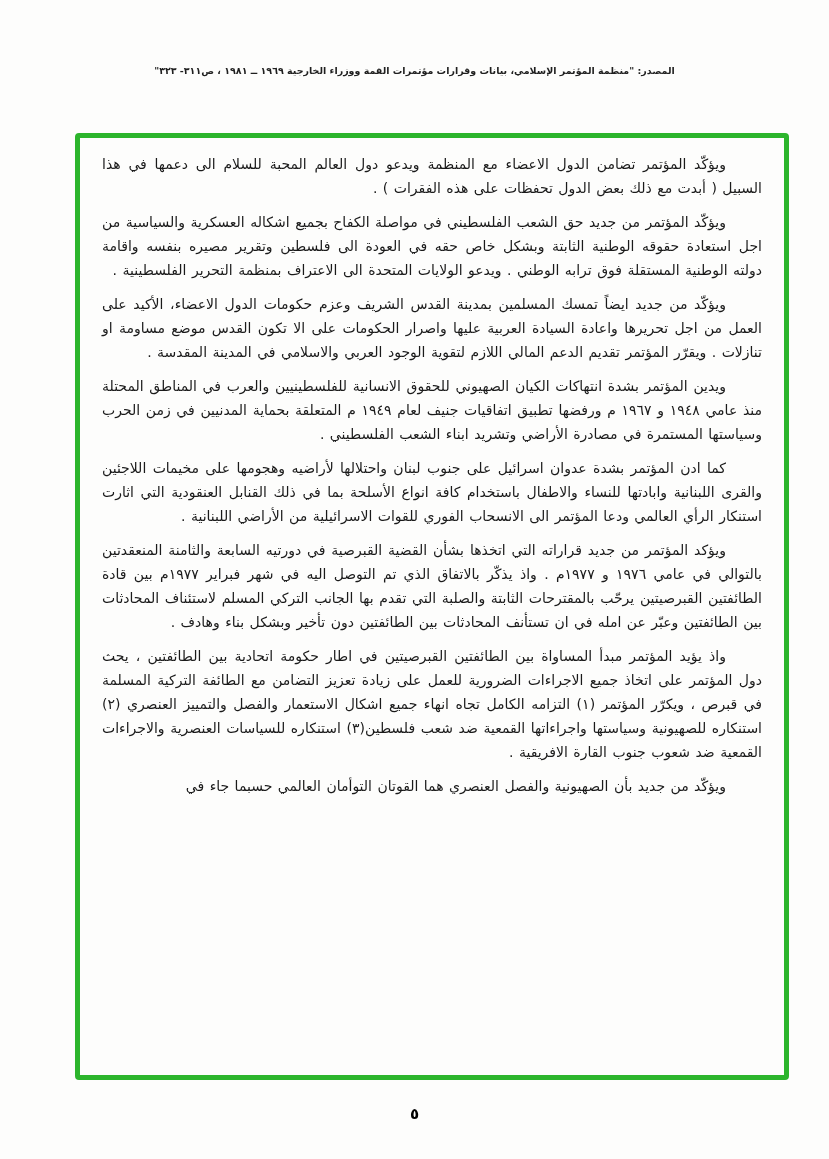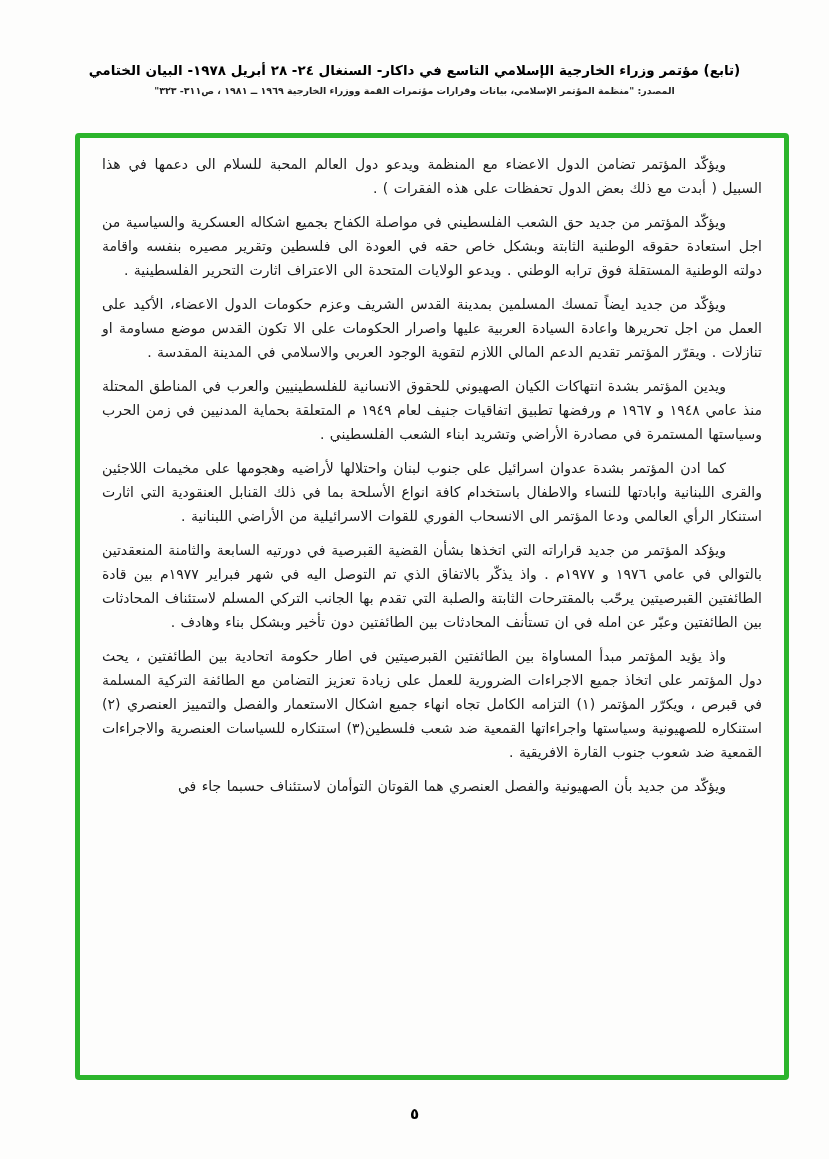--- a/index.html
+++ b/index.html
@@ -71,32 +71,31 @@
     font-weight: bold;
     color: #000;
   }
 </style>
 </head>
 <body>
 
 <div class="page">
 
   <div class="doc-header">
-    <div class="title">(تابع)  مؤتمر وزراء الخارجية الإسلامي التاسع في داكار- السنغال ٢٤- ٢٨ أبريل ١٩٧٨- البيان الختامي</div>
     <div class="source">المصدر: "منظمة المؤتمر الإسلامي، بيانات وقرارات مؤتمرات القمة ووزراء الخارجية ١٩٦٩ ــ ١٩٨١ ، ص٣١١- ٣٢٣"</div>
   </div>
 
   <div class="highlight-box">
     <div class="body-text">
       <p>ويؤكّد المؤتمر تضامن الدول الاعضاء مع المنظمة ويدعو دول العالم المحبة للسلام الى دعمها في هذا السبيل ( أبدت مع ذلك بعض الدول تحفظات على هذه الفقرات ) .</p>
-      <p>ويؤكّد المؤتمر من جديد حق الشعب الفلسطيني في مواصلة الكفاح بجميع اشكاله العسكرية والسياسية من اجل استعادة حقوقه الوطنية الثابتة وبشكل خاص حقه في العودة الى فلسطين وتقرير مصيره بنفسه واقامة دولته الوطنية المستقلة فوق ترابه الوطني .  ويدعو الولايات المتحدة الى الاعتراف اثارت التحرير الفلسطينية .</p>
+      <p>ويؤكّد المؤتمر من جديد حق الشعب الفلسطيني في مواصلة الكفاح بجميع اشكاله العسكرية والسياسية من اجل استعادة حقوقه الوطنية الثابتة وبشكل خاص حقه في العودة الى فلسطين وتقرير مصيره بنفسه واقامة دولته الوطنية المستقلة فوق ترابه الوطني .  ويدعو الولايات المتحدة الى الاعتراف بمنظمة التحرير الفلسطينية .</p>
       <p>ويؤكّد من جديد ايضاً تمسك المسلمين بمدينة القدس الشريف وعزم حكومات الدول الاعضاء، الأكيد على العمل من اجل تحريرها واعادة السيادة العربية عليها واصرار الحكومات على الا تكون القدس موضع مساومة او تنازلات .  ويقرّر المؤتمر تقديم الدعم المالي اللازم لتقوية الوجود العربي والاسلامي في المدينة المقدسة .</p>
       <p>ويدين المؤتمر بشدة انتهاكات الكيان الصهيوني للحقوق الانسانية للفلسطينيين والعرب في المناطق المحتلة منذ عامي ١٩٤٨ و ١٩٦٧ م ورفضها تطبيق اتفاقيات جنيف لعام ١٩٤٩ م المتعلقة بحماية المدنيين في زمن الحرب وسياستها المستمرة في مصادرة الأراضي وتشريد ابناء الشعب الفلسطيني .</p>
       <p>كما ادن المؤتمر بشدة عدوان اسرائيل على جنوب لبنان واحتلالها لأراضيه وهجومها على مخيمات اللاجئين والقرى اللبنانية وابادتها للنساء والاطفال باستخدام كافة انواع الأسلحة بما في ذلك القنابل العنقودية التي اثارت استنكار الرأي العالمي ودعا المؤتمر الى الانسحاب الفوري للقوات الاسرائيلية من الأراضي اللبنانية .</p>
       <p>ويؤكد المؤتمر من جديد قراراته التي اتخذها بشأن القضية القبرصية في دورتيه السابعة والثامنة المنعقدتين بالتوالي في عامي ١٩٧٦ و ١٩٧٧م .  واذ يذكّر بالاتفاق الذي تم التوصل اليه في شهر فبراير ١٩٧٧م بين قادة الطائفتين القبرصيتين يرحّب بالمقترحات الثابتة والصلبة التي تقدم بها الجانب التركي المسلم لاستئناف المحادثات بين الطائفتين وعبّر عن امله في ان تستأنف المحادثات بين الطائفتين دون تأخير وبشكل بناء وهادف .</p>
       <p>واذ يؤيد المؤتمر مبدأ المساواة بين الطائفتين القبرصيتين في اطار حكومة اتحادية بين الطائفتين ،  يحث دول المؤتمر على اتخاذ جميع الاجراءات الضرورية للعمل على زيادة تعزيز التضامن مع الطائفة التركية المسلمة في قبرص ، ويكرّر المؤتمر (١) التزامه الكامل تجاه انهاء جميع اشكال الاستعمار والفصل والتمييز العنصري (٢) استنكاره للصهيونية وسياستها واجراءاتها القمعية ضد شعب فلسطين(٣) استنكاره للسياسات العنصرية والاجراءات القمعية ضد شعوب جنوب القارة الافريقية .</p>
-      <p>ويؤكّد من جديد بأن الصهيونية والفصل العنصري هما القوتان التوأمان لاستئناف حسبما جاء في</p>
+      <p>ويؤكّد من جديد بأن الصهيونية والفصل العنصري هما القوتان التوأمان العالمي حسبما جاء في</p>
     </div>
   </div>
 
   <div class="page-footer">٥</div>
 
 </div>
 
 </body></html>

